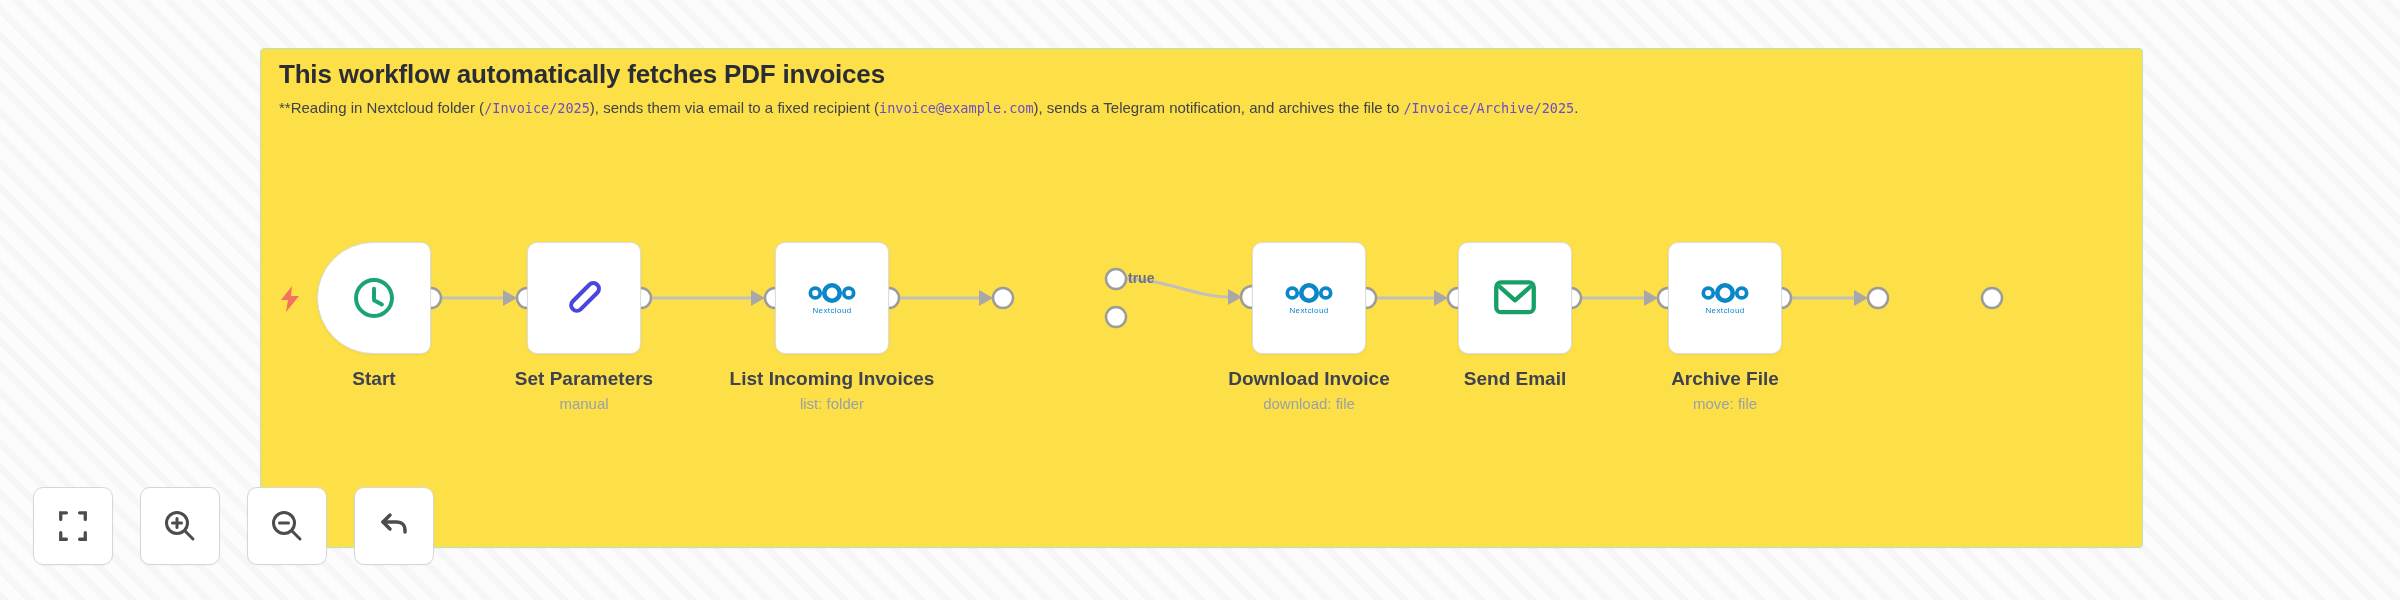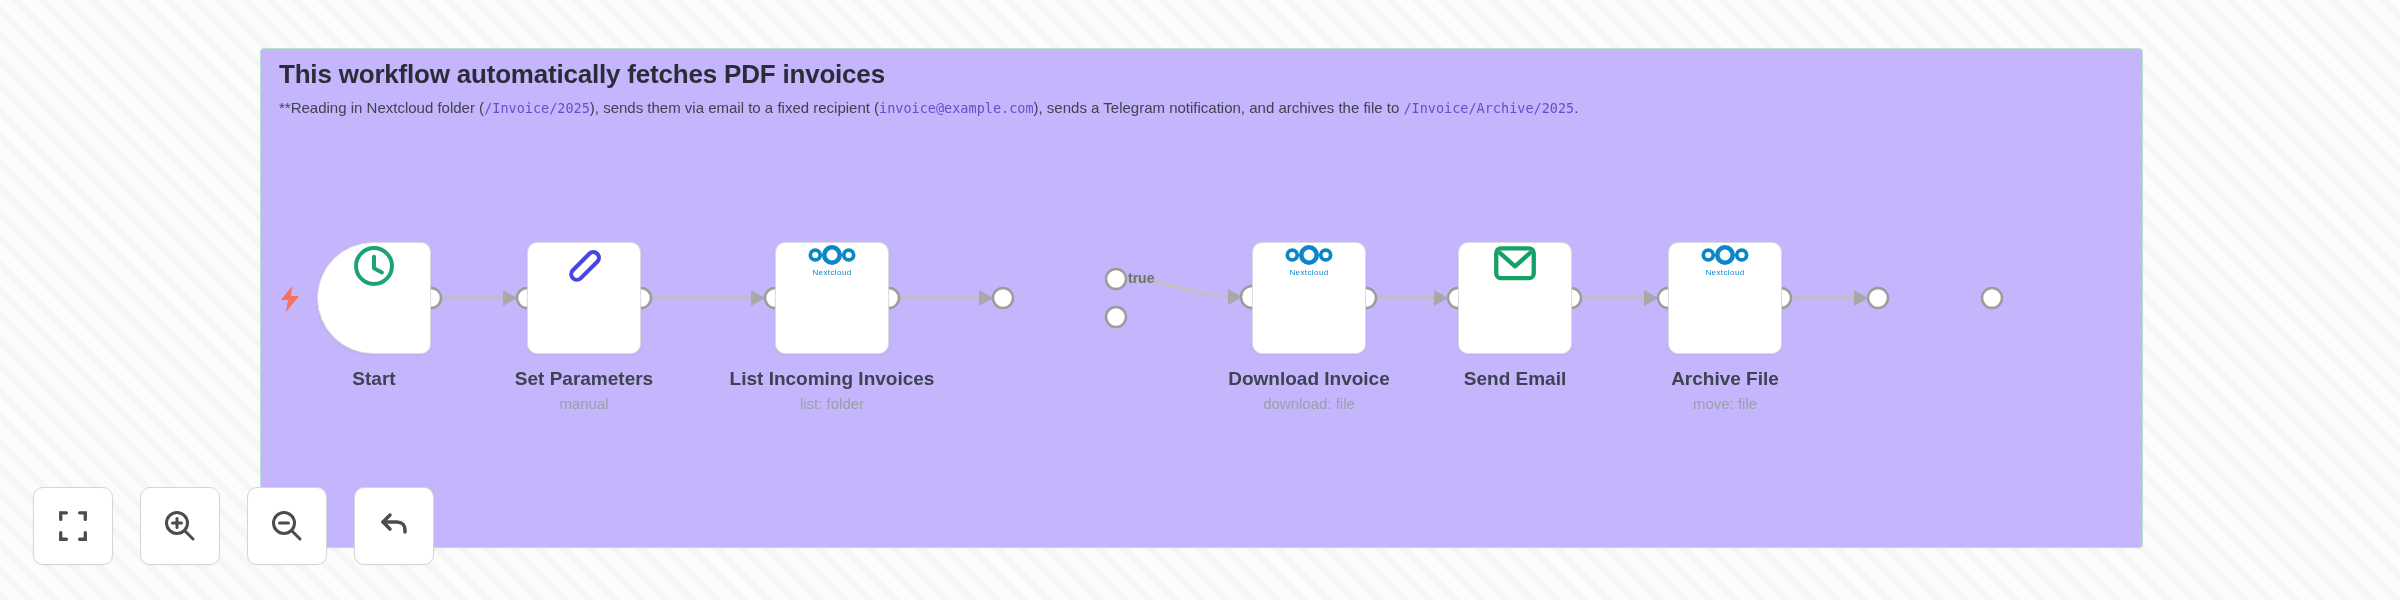--- a/index.html
+++ b/index.html
@@ -10,21 +10,21 @@
       repeating-linear-gradient(45deg,
         rgba(120,120,120,0.045) 0px, rgba(120,120,120,0.045) 7px,
         rgba(255,255,255,0) 7px, rgba(255,255,255,0) 18px),
       #fcfcfc;
     position:relative;
   }
 
   
   .sticky {
     position:absolute; left:260px; top:48px; width:1883px; height:500px;
-    background:#c4b5fd; border:1.5px solid #b6e4cb; border-radius:4px;
+    background:#fde047; border:1.5px solid #b6e4cb; border-radius:4px;
     box-shadow:0 1px 2px rgba(0,0,0,0.04);
   }
   .sticky-title {
     position:absolute; left:18px; top:10px;
     font-size:26px; font-weight:700; color:#2b2d36; letter-spacing:-0.2px;
     white-space:nowrap;
   }
   .sticky-desc {
     position:absolute; left:18px; top:50px;
     font-size:15px; color:#3f434e; white-space:nowrap;
@@ -35,21 +35,21 @@
   }
 
   
   .node {
     position:absolute; top:242px; width:114px; height:112px;
   }
   .node-box {
     width:114px; height:112px; background:#ffffff;
     border:1.5px solid #dadce1; border-radius:10px;
     box-shadow:0 1px 3px rgba(0,0,0,0.05);
-    display:flex; flex-direction:column; align-items:center; justify-content:flex-start;
+    display:flex; flex-direction:column; align-items:center; justify-content:center;
   }
   .node-box.round-left { border-radius:58px 10px 10px 58px; }
   .node-name {
     position:absolute; top:126px; left:50%; transform:translateX(-50%);
     font-size:19px; font-weight:700; color:#3f4250; white-space:nowrap; text-align:center;
   }
   .node-sub {
     position:absolute; top:153px; left:50%; transform:translateX(-50%);
     font-size:15px; font-weight:400; color:#9aa0a8; white-space:nowrap; text-align:center;
   }

